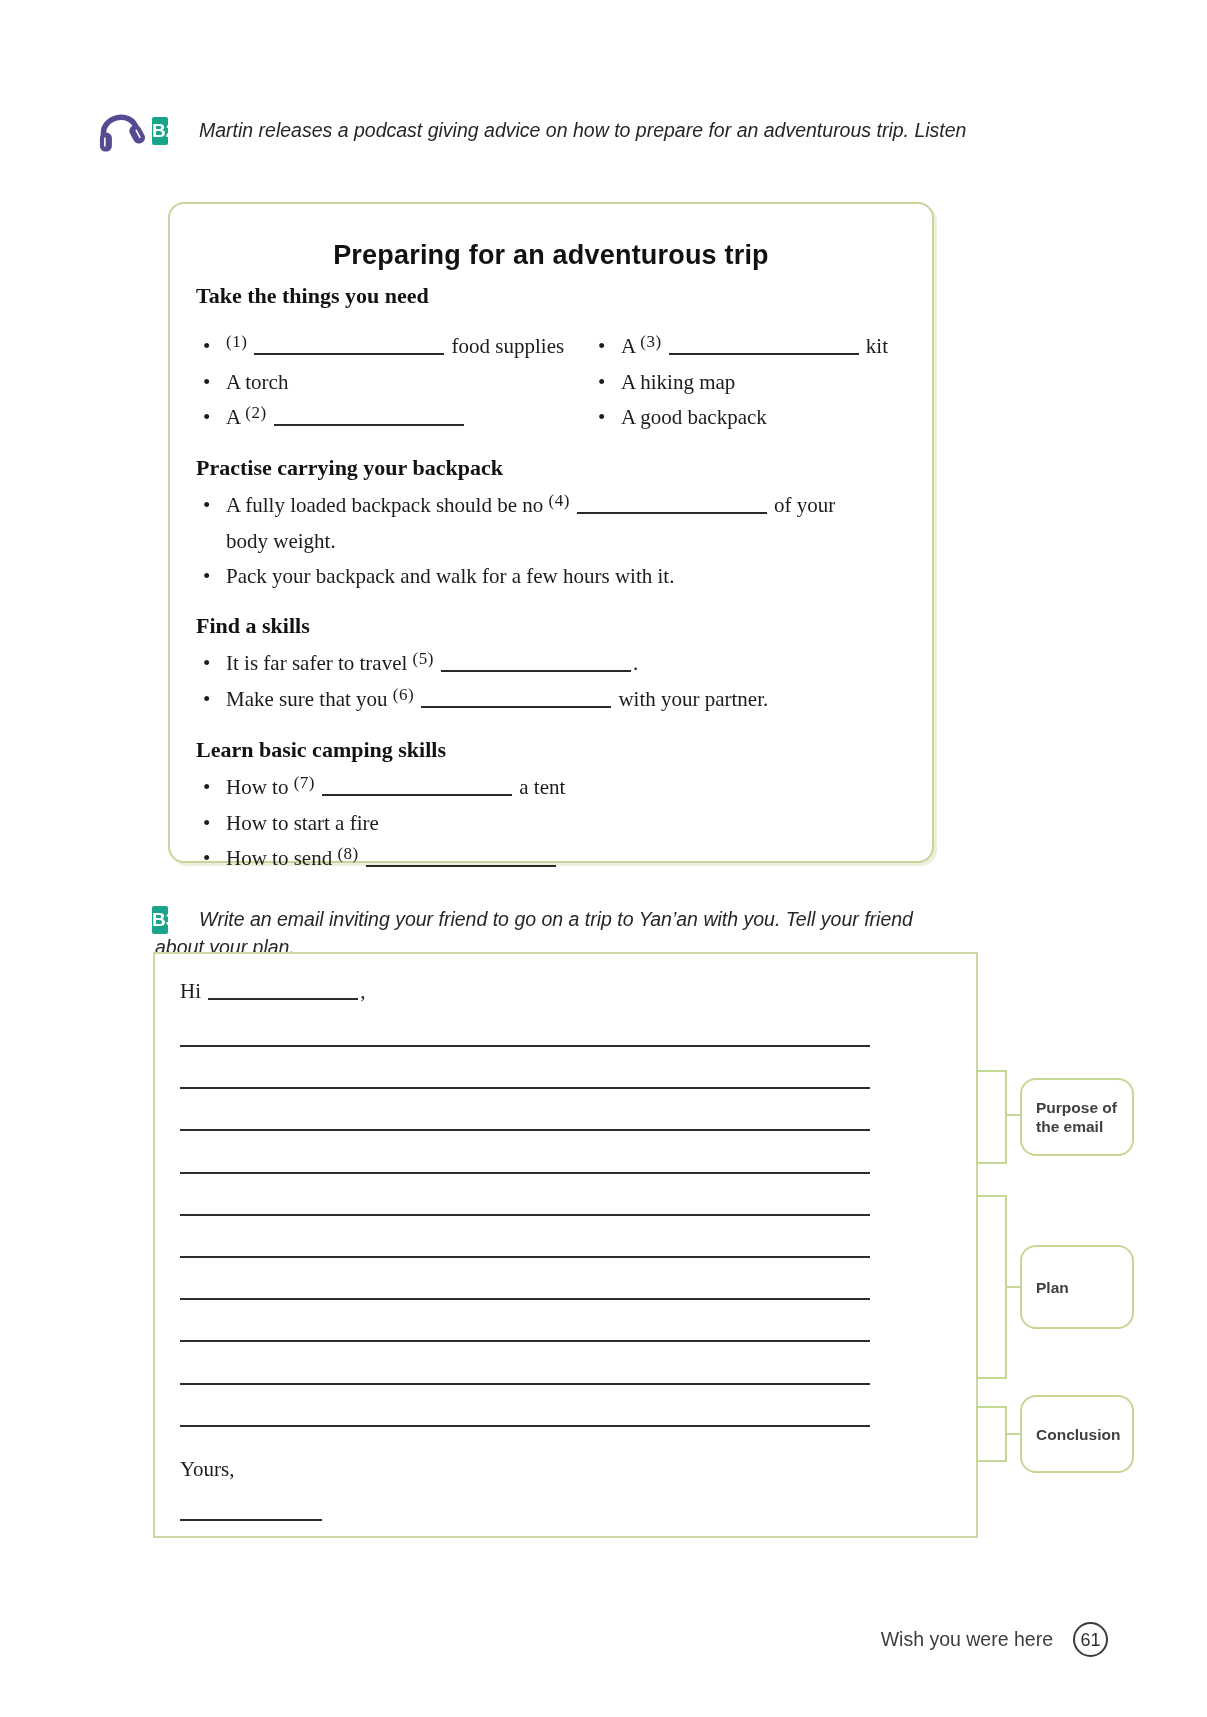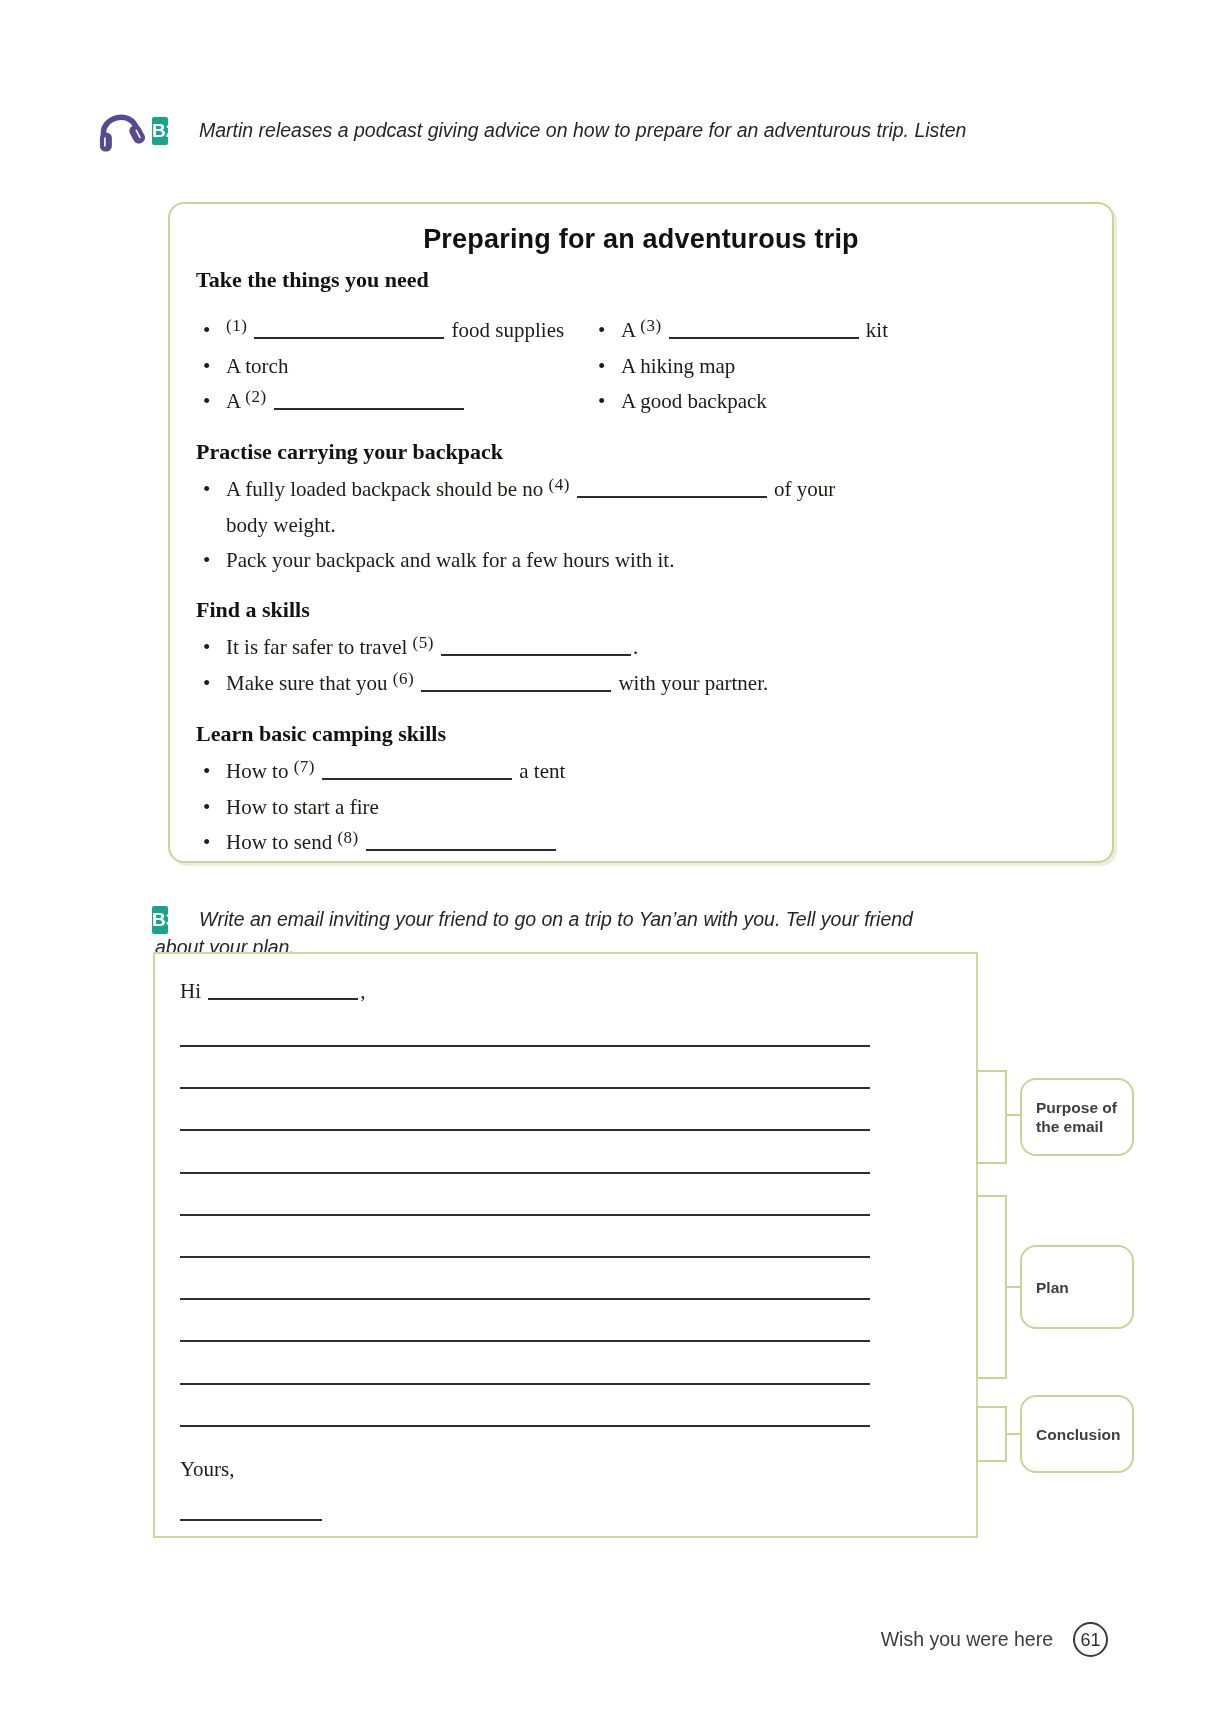--- a/index.html
+++ b/index.html
@@ -8,22 +8,22 @@
 
   
   .badge{position:absolute;width:16px;height:28px;background:#1aa58a;color:#ffffff;
          font:bold 19px/28px "Liberation Sans",sans-serif;text-align:center;border-radius:2px;}
   .instr{position:absolute;left:155px;width:845px;
          font:italic 19.5px/27.5px "Liberation Sans",sans-serif;color:#262626;}
   .instr .l1{padding-left:44px;}
   .hp-icon{position:absolute;left:93px;top:101px;width:52px;height:54px;}
 
   
-  .notes-box{position:absolute;left:168px;top:202px;width:946px;height:661px;box-sizing:border-box;
-             border:2px solid #c6d49d;border-radius:16px;padding:12px 26px 10px 26px;
+  .notes-box{position:absolute;left:168px;top:202px;width:766px;height:661px;box-sizing:border-box;
+             border:2px solid #c6d49d;border-radius:16px;padding:28px 26px 10px 26px;
              box-shadow:3px 3px 0 rgba(198,212,157,.35);background:#fff;}
   .notes-title{font:bold 27px/30px "Liberation Sans",sans-serif;color:#111;text-align:center;
                margin:8px 0 12px 0;letter-spacing:.2px;}
   .note-heading{font:bold 22px/28px "Liberation Serif",serif;color:#121212;margin:18px 0 6px 0;}
   #notes-sections .note-heading:first-child{margin-top:5px;}
   .bullet{position:relative;padding-left:30px;font:21px/35px "Liberation Serif",serif;color:#1e1c1a;}
   .bullet::before{content:"\2022";position:absolute;left:7px;top:0;font-size:21px;line-height:35px;color:#1e1c1a;}
   .two-col{display:flex;margin-top:19px;}
   .two-col .col.left{width:395px;flex:0 0 395px;}
   .two-col .col.right{flex:1;}

